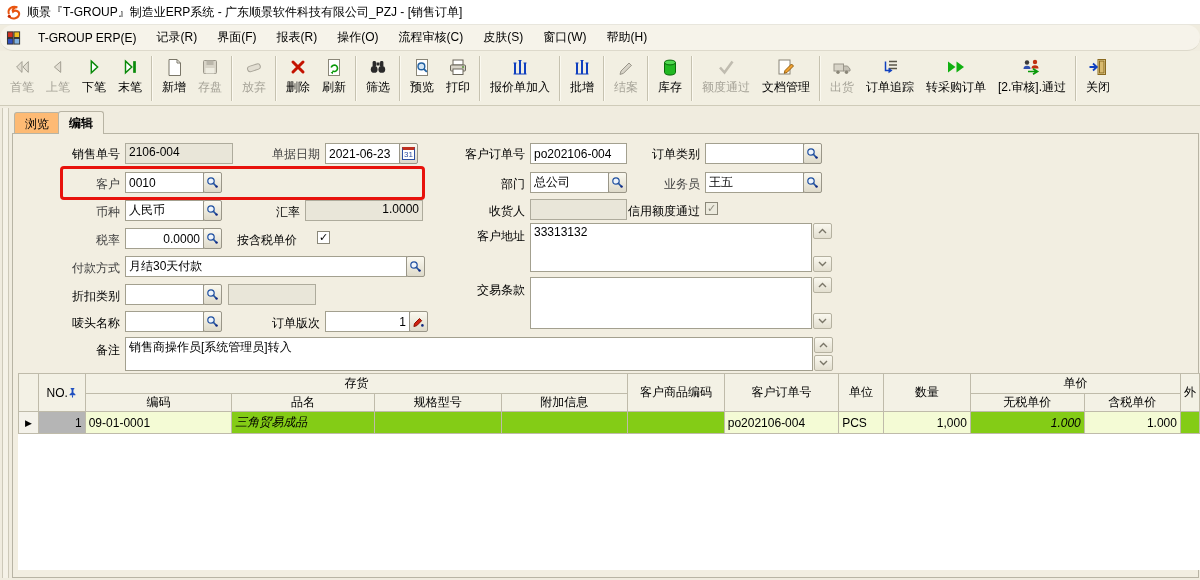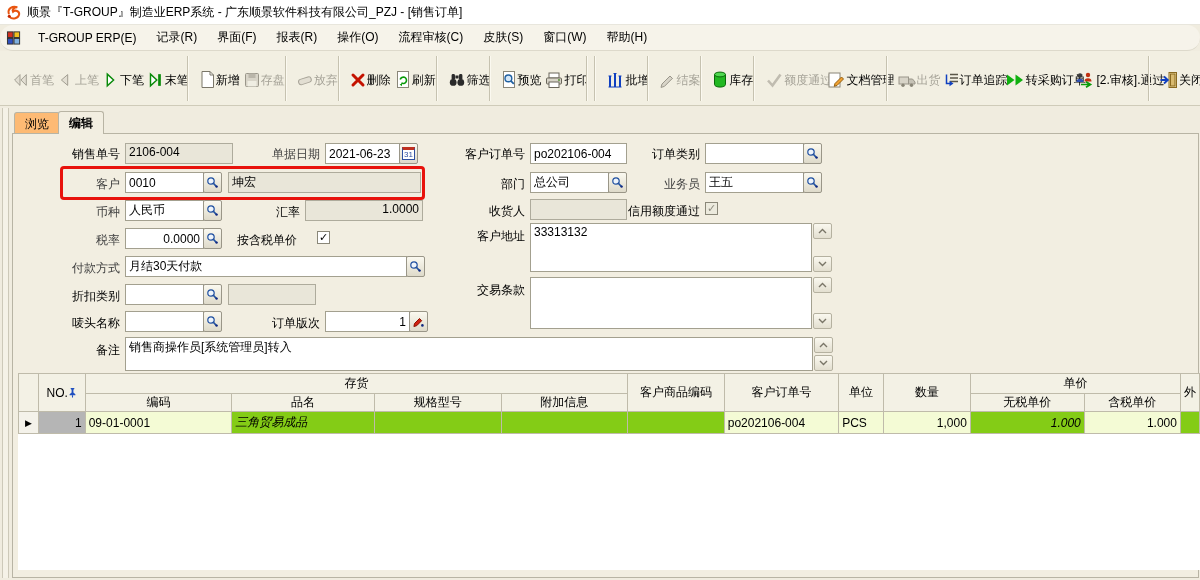--- a/index.html
+++ b/index.html
@@ -13,21 +13,21 @@
 
   
   .menubar { position:absolute; left:0; top:25px; width:1200px; height:26px; background:#f6f3ea;
              display:flex; align-items:center; border-bottom:1px solid #ddd9cb; padding-left:6px;border-radius:13px;}
   .menu-item { padding:4px 10px; cursor:default; }
   .menu-appicon { width:18px; height:16px; margin-right:4px; display:inline-flex; }
 
   
   .toolbar { position:absolute; left:0; top:51px; width:1200px; height:55px; background:#f2efe2;
              display:flex; align-items:stretch; border-bottom:1px solid #cfcbb9; padding:2px 2px 1px 4px;}
-  .tbtn { display:flex; flex-direction:row; align-items:center; justify-content:flex-start;
+  .tbtn { display:flex; flex-direction:column; align-items:center; justify-content:flex-start;
           padding:3px 5px 1px 5px; min-width:36px; border:1px solid transparent; border-radius:2px;}
   .tbtn .ic { width:22px; height:20px; display:flex; align-items:center; justify-content:center; }
   .tbtn .lb { margin-top:2px; white-space:nowrap; font-size:12px; }
   .tbtn.disabled .lb { color:#a6a398; }
   .tsep { width:2px; margin:3px 3px; border-left:1px solid #c6c2b0; border-right:1px solid #fbf9f0; }
 
   
   .tab { position:absolute; top:112px; height:22px; padding:3px 10px 0 10px; border:1px solid #b8b4a4;
          border-bottom:none; border-radius:3px 3px 0 0; background:#fdba74; }
   .tab.active { background:#f2eee1; font-weight:bold; height:23px; top:111px; z-index:5; }
@@ -223,20 +223,29 @@
           <svg width="20" height="18" viewBox="0 0 20 18">
             <rect x="5" y="2" width="10" height="5" fill="#fff" stroke="#6a665a"></rect>
             <rect x="2.5" y="7" width="15" height="6" rx="1" fill="#d8d4c8" stroke="#6a665a"></rect>
             <rect x="5" y="11" width="10" height="5.5" fill="#fff" stroke="#6a665a"></rect>
             <circle cx="15" cy="9" r="0.9" fill="#4a8a2a"></circle>
           </svg>
         </span>
       <span class="lb">打印</span>
     </div>
     <div class="tsep"></div>
+    <div class="tbtn">
+      <span class="ic">
+          <svg width="20" height="18" viewBox="0 0 20 18">
+            <path d="M5 16 V5 M10 16 V2.5 M15 16 V5" stroke="#1040c0" stroke-width="2"></path>
+            <path d="M3.5 5 h3 M8.5 2.5 h3 M13.5 5 h3 M3.5 16 h13" stroke="#1040c0" stroke-width="1.2"></path>
+          </svg>
+        </span>
+      <span class="lb">报价单加入</span>
+    </div>
     <div class="tsep"></div>
     <div class="tbtn">
       <span class="ic">
           <svg width="20" height="18" viewBox="0 0 20 18">
             <path d="M5 16 V5 M10 16 V2.5 M15 16 V5" stroke="#1040c0" stroke-width="2"></path>
             <path d="M3.5 5 h3 M8.5 2.5 h3 M13.5 5 h3 M3.5 16 h13" stroke="#1040c0" stroke-width="1.2"></path>
           </svg>
         </span>
       <span class="lb">批增</span>
     </div>
@@ -354,21 +363,20 @@
   <div class="fgrp" style="left:125px;top:172px;width:97px;">
     <input value="0010" style="">
     <span class="sbtn">
       <svg width="13" height="13" viewBox="0 0 13 13">
           <circle cx="5" cy="5" r="3.2" fill="#eef4fb" stroke="#2050a0" stroke-width="1.2"></circle>
           <line x1="7.4" y1="7.4" x2="10.6" y2="10.6" stroke="#2050a0" stroke-width="1.5"></line>
           <circle cx="10.6" cy="10.6" r="1.2" fill="#102880"></circle>
         </svg>
     </span>
   </div>
-  <div class="fld ro" style="left:228px;top:172px;width:193px;">坤宏</div>
   <div class="annot" style="left:60px;top:166px;width:365px;height:34px;"></div>
 
   <div class="lbl red" style="left:66px;top:202px;width:54px;">币种</div>
   <div class="fgrp" style="left:125px;top:200px;width:97px;">
     <input value="人民币" style="">
     <span class="sbtn">
       <svg width="13" height="13" viewBox="0 0 13 13">
           <circle cx="5" cy="5" r="3.2" fill="#eef4fb" stroke="#2050a0" stroke-width="1.2"></circle>
           <line x1="7.4" y1="7.4" x2="10.6" y2="10.6" stroke="#2050a0" stroke-width="1.5"></line>
           <circle cx="10.6" cy="10.6" r="1.2" fill="#102880"></circle>

